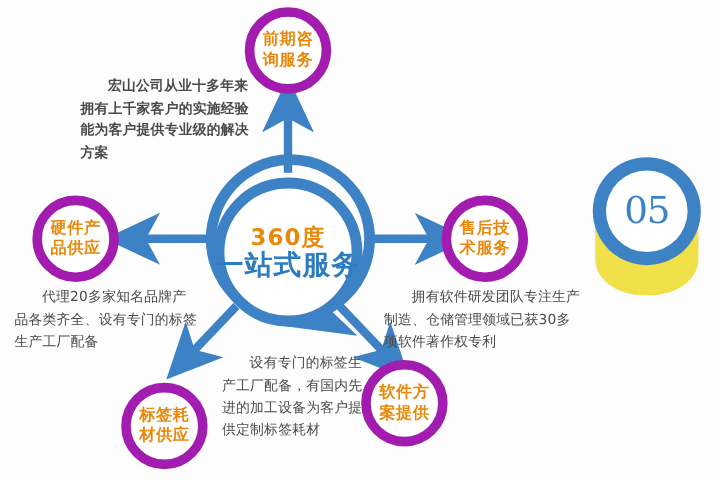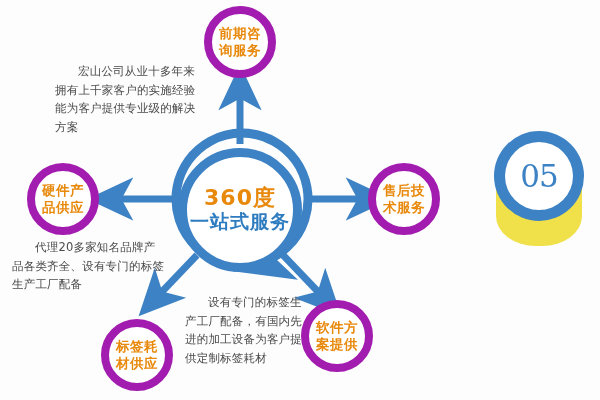--- a/index.html
+++ b/index.html
@@ -51,27 +51,27 @@
     left: 178px;
     top: 148px;
     width: 124px;
     height: 124px;
     border: 9px solid #3C82C4;
     z-index: 3;
     background: #ffffff;
   }
   .node-center .c-top {
     color: #E8890C;
-    font-size: 22px;
+    font-size: 19px;
     letter-spacing: 1px;
     line-height: 22px;
   }
   .node-center .c-bot {
     color: #2E7CC0;
-    font-size: 19px;
+    font-size: 23px;
     letter-spacing: 1px;
     line-height: 24px;
   }
 
   .node-sat {
     width: 72px;
     height: 72px;
     border: 8px solid #a21caf;
     font-size: 13.5px;
     line-height: 17px;
@@ -86,21 +86,21 @@
   
   .desc {
     position: absolute;
     color: #4a4a4a;
     font-size: 11.5px;
     line-height: 18.5px;
     letter-spacing: 0.2px;
     text-indent: 2em;
     z-index: 2;
   }
-  .desc-tl     { left: 55px;  top: 62px;  width: 150px; }
+  .desc-tl     { left: 67px;  top: 62px;  width: 150px; font-weight: bold; }
   .desc-tr     { left: 265px; top: 66px;  width: 155px; }
   .desc-ml     { left: 12px;  top: 238px; width: 155px; }
   .desc-mr     { left: 320px; top: 238px; width: 165px; }
   .desc-bottom { left: 185px; top: 293px; width: 120px; }
 
   
   .badge {
     position: absolute;
     left: 496px;
     top: 138px;
@@ -187,20 +187,21 @@
     <span class="ln">材供应</span>
   </div>
 
   <div class="node node-sat node-bright">
     <span class="ln">软件方</span>
     <span class="ln">案提供</span>
   </div>
 
   <div class="desc desc-tl">宏山公司从业十多年来拥有上千家客户的实施经验能为客户提供专业级的解决方案</div>
   <div class="desc desc-ml">代理20多家知名品牌产品各类齐全、设有专门的标签生产工厂配备</div>
+  <div class="desc desc-mr">拥有软件研发团队专注生产制造、仓储管理领域已获30多项软件著作权专利</div>
   <div class="desc desc-bottom">设有专门的标签生产工厂配备，有国内先进的加工设备为客户提供定制标签耗材</div>
 
   <div class="badge"></div>
   <div class="badge-ring">
     <div class="badge-inner">
       <span class="badge-num">05</span>
     </div>
   </div>
 
 </div>

